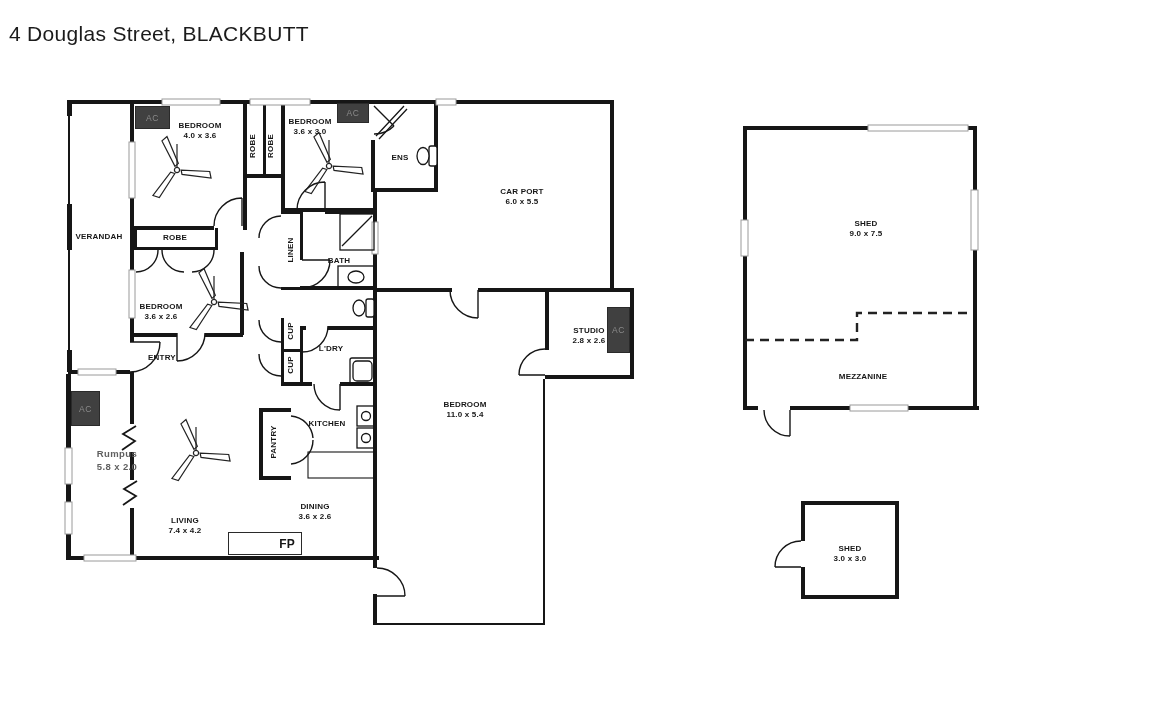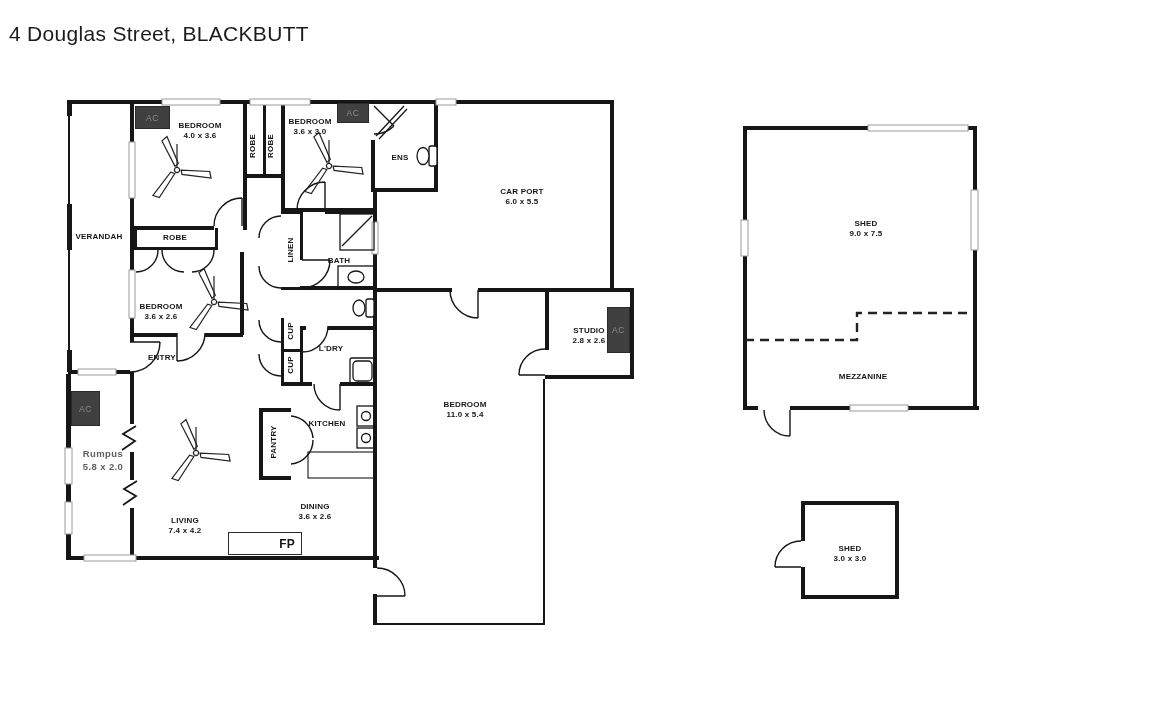--- a/index.html
+++ b/index.html
@@ -6,21 +6,21 @@
   #page{position:relative;width:1159px;height:726px;background:#ffffff;overflow:hidden;
         font-family:"Liberation Sans",sans-serif;}
   #title{position:absolute;left:9px;top:22px;font-size:21px;font-weight:500;color:#1b1b1b;
          letter-spacing:.3px;white-space:nowrap;}
   svg{position:absolute;left:0;top:0;}
   .lbl{position:absolute;transform:translate(-50%,-50%);text-align:center;
        font-size:8px;font-weight:bold;color:#161616;letter-spacing:.2px;line-height:9.5px;
        white-space:nowrap;}
   .lbl span{display:block;}
   .vert{transform:translate(-50%,-50%) rotate(-90deg);}
-  .rumpus{font-size:9.5px;color:#5f5f5f;letter-spacing:.4px;line-height:13px;}
+  .rumpus{font-size:9.5px;color:#5f5f5f;letter-spacing:.4px;line-height:13px;margin-left:14px;}
   .acbox{position:absolute;border:1.5px solid #2a2a2a;background:#404040;display:flex;
          align-items:center;justify-content:center;font-size:8.5px;color:#8a8a8a;
          font-weight:normal;letter-spacing:.5px;}
   .fpbox{position:absolute;border:1.5px solid #2a2a2a;background:#fff;display:flex;
          align-items:center;justify-content:center;font-size:12px;font-weight:bold;color:#161616;padding-left:44px;}
   #disclaimer{position:absolute;left:10px;top:690px;font-size:12.4px;color:#0c0c0c;
               line-height:17.5px;width:1145px;}
 </style>
 </head>
 <body>

